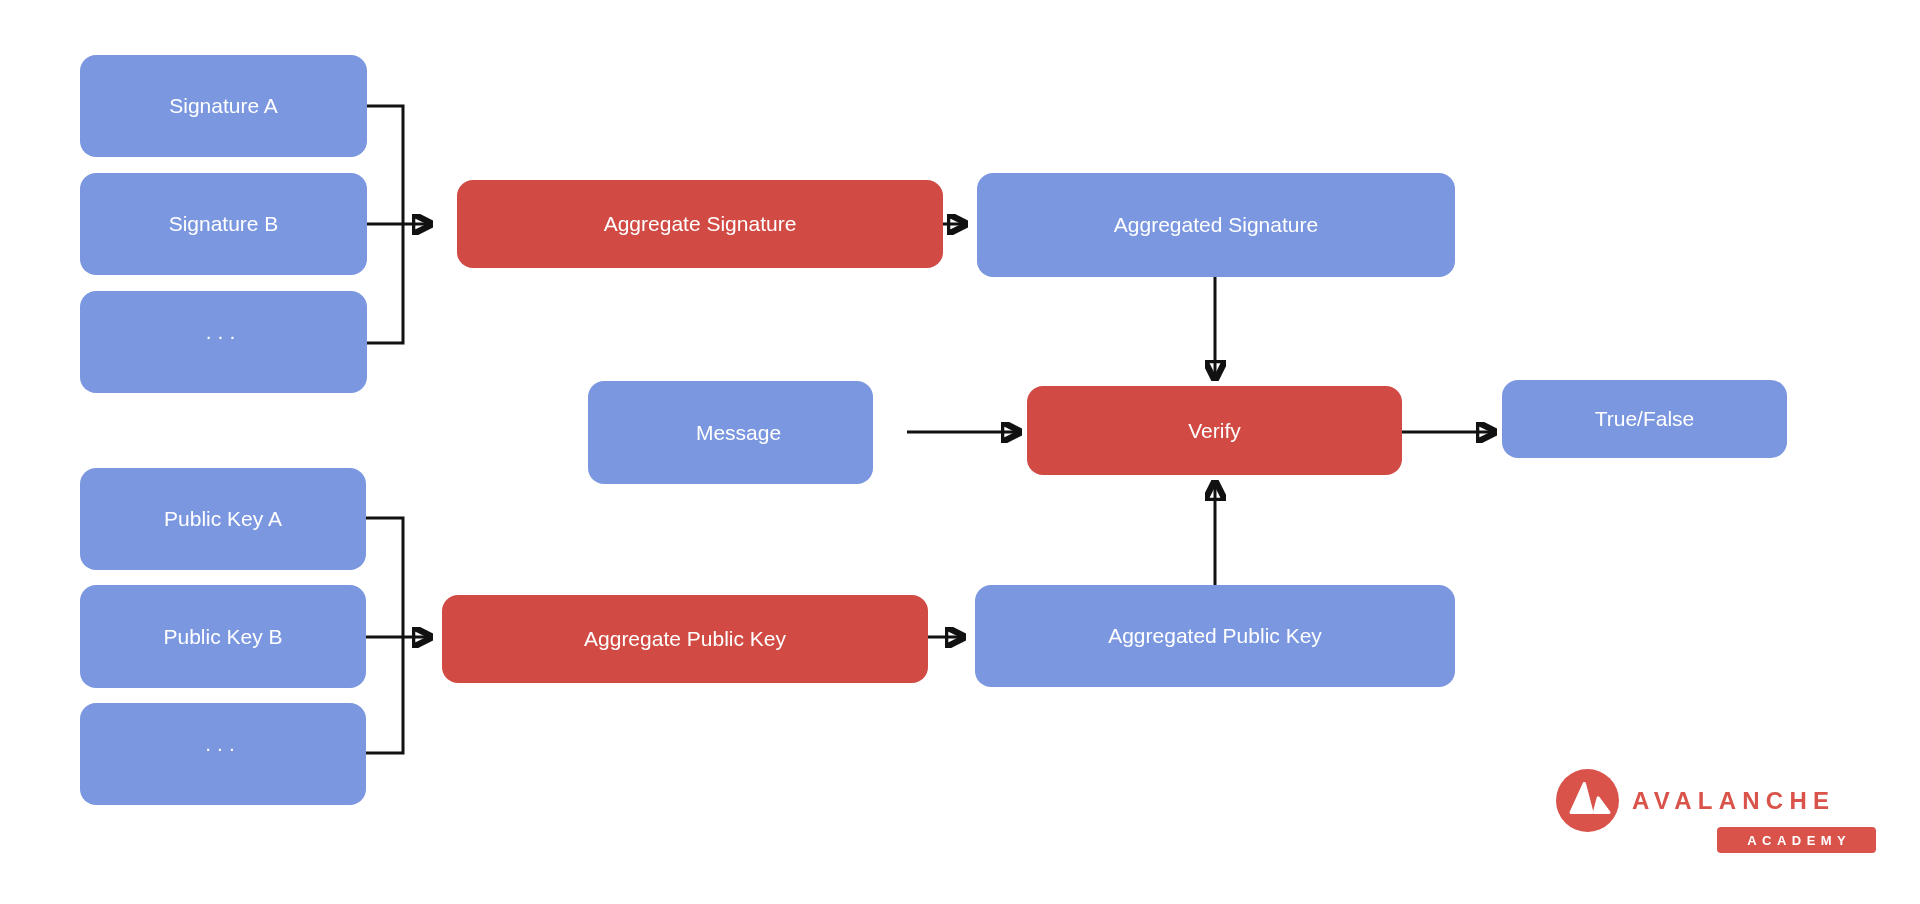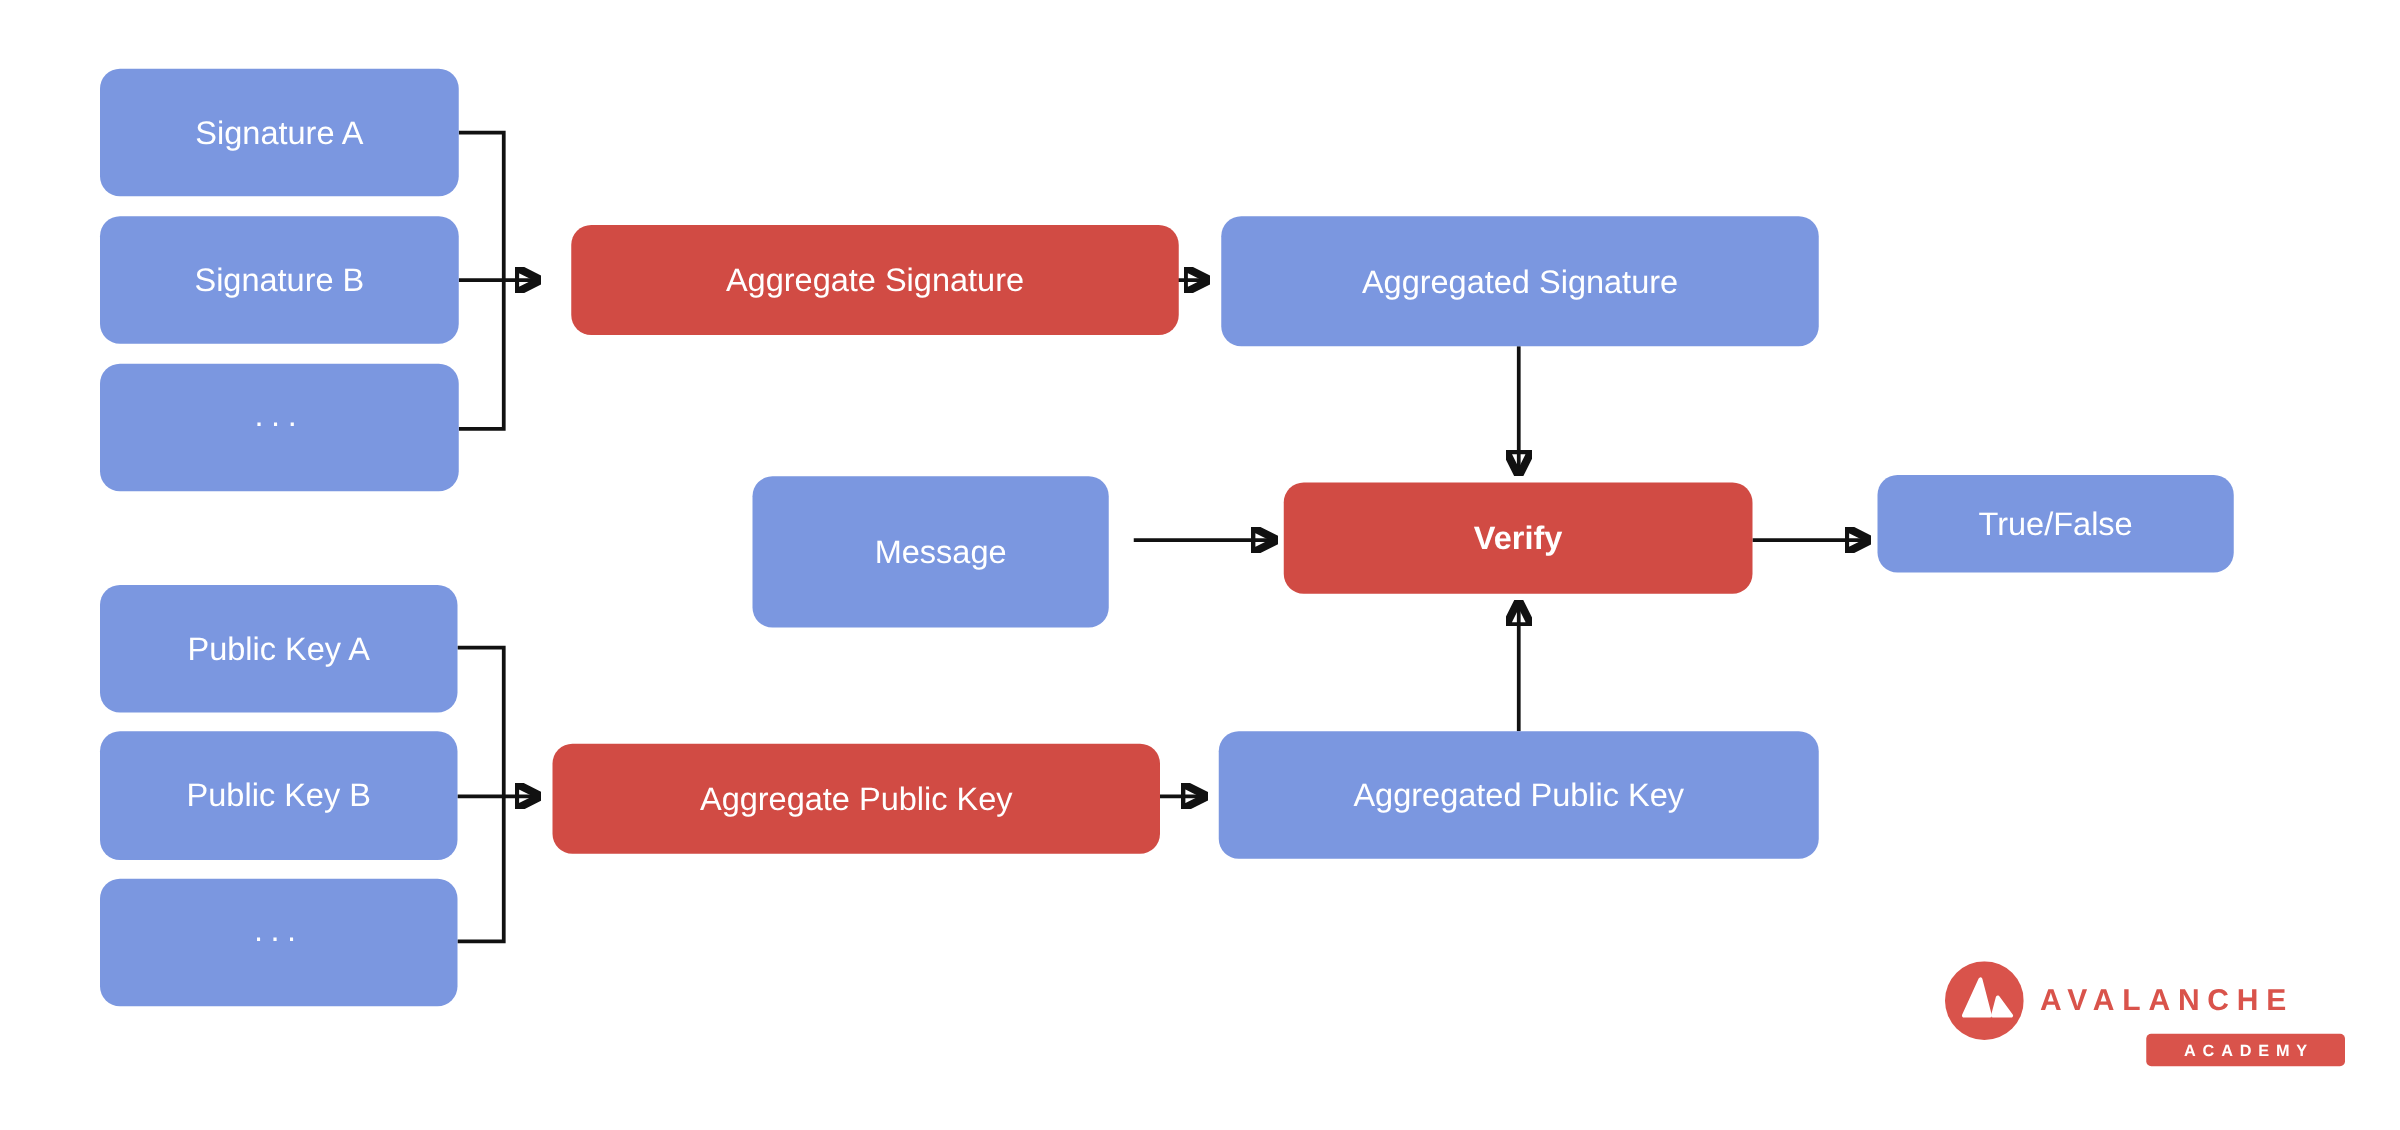--- a/index.html
+++ b/index.html
@@ -24,42 +24,42 @@
     fill: none;
     stroke: #111111;
     stroke-width: 3;
   }
   .node {
     position: absolute;
     display: flex;
     align-items: center;
     justify-content: center;
     color: #ffffff;
-    font-size: 26px;
+    font-size: 21px;
     text-align: center;
     box-sizing: border-box;
   }
   .node.blue { background: #7b97e0; border-radius: 16px; }
   .node.red  { background: #d14b44; border-radius: 16px; }
   .node .dots {
     letter-spacing: 6px;
     transform: translateY(-10px);
   }
-  .bold { font-weight: 700; }
+  .bold { font-weight: 400; }
 
   
   #sig-a      { left: 80px;   top: 55px;  width: 287px; height: 102px; }
   #sig-b      { left: 80px;   top: 173px; width: 287px; height: 102px; }
   #sig-more   { left: 80px;   top: 291px; width: 287px; height: 102px; }
   #pk-a       { left: 80px;   top: 468px; width: 286px; height: 102px; }
   #pk-b       { left: 80px;   top: 585px; width: 286px; height: 103px; }
   #pk-more    { left: 80px;   top: 703px; width: 286px; height: 102px; }
   #agg-sig    { left: 457px;  top: 180px; width: 486px; height: 88px;  }
   #aggd-sig   { left: 977px;  top: 173px; width: 478px; height: 104px; }
-  #message    { left: 602px;  top: 381px; width: 285px; height: 121px; padding-left: 16px; }
+  #message    { left: 588px;  top: 381px; width: 285px; height: 103px; padding-left: 16px; }
   #verify     { left: 1027px; top: 386px; width: 375px; height: 89px;  }
   #true-false { left: 1502px; top: 380px; width: 285px; height: 78px; }
   #agg-pk     { left: 442px;  top: 595px; width: 486px; height: 88px;  }
   #aggd-pk    { left: 975px;  top: 585px; width: 480px; height: 102px; }
 
   
   .logo-mark {
     position: absolute;
     left: 1556px; top: 769px;
     width: 63px; height: 63px;

